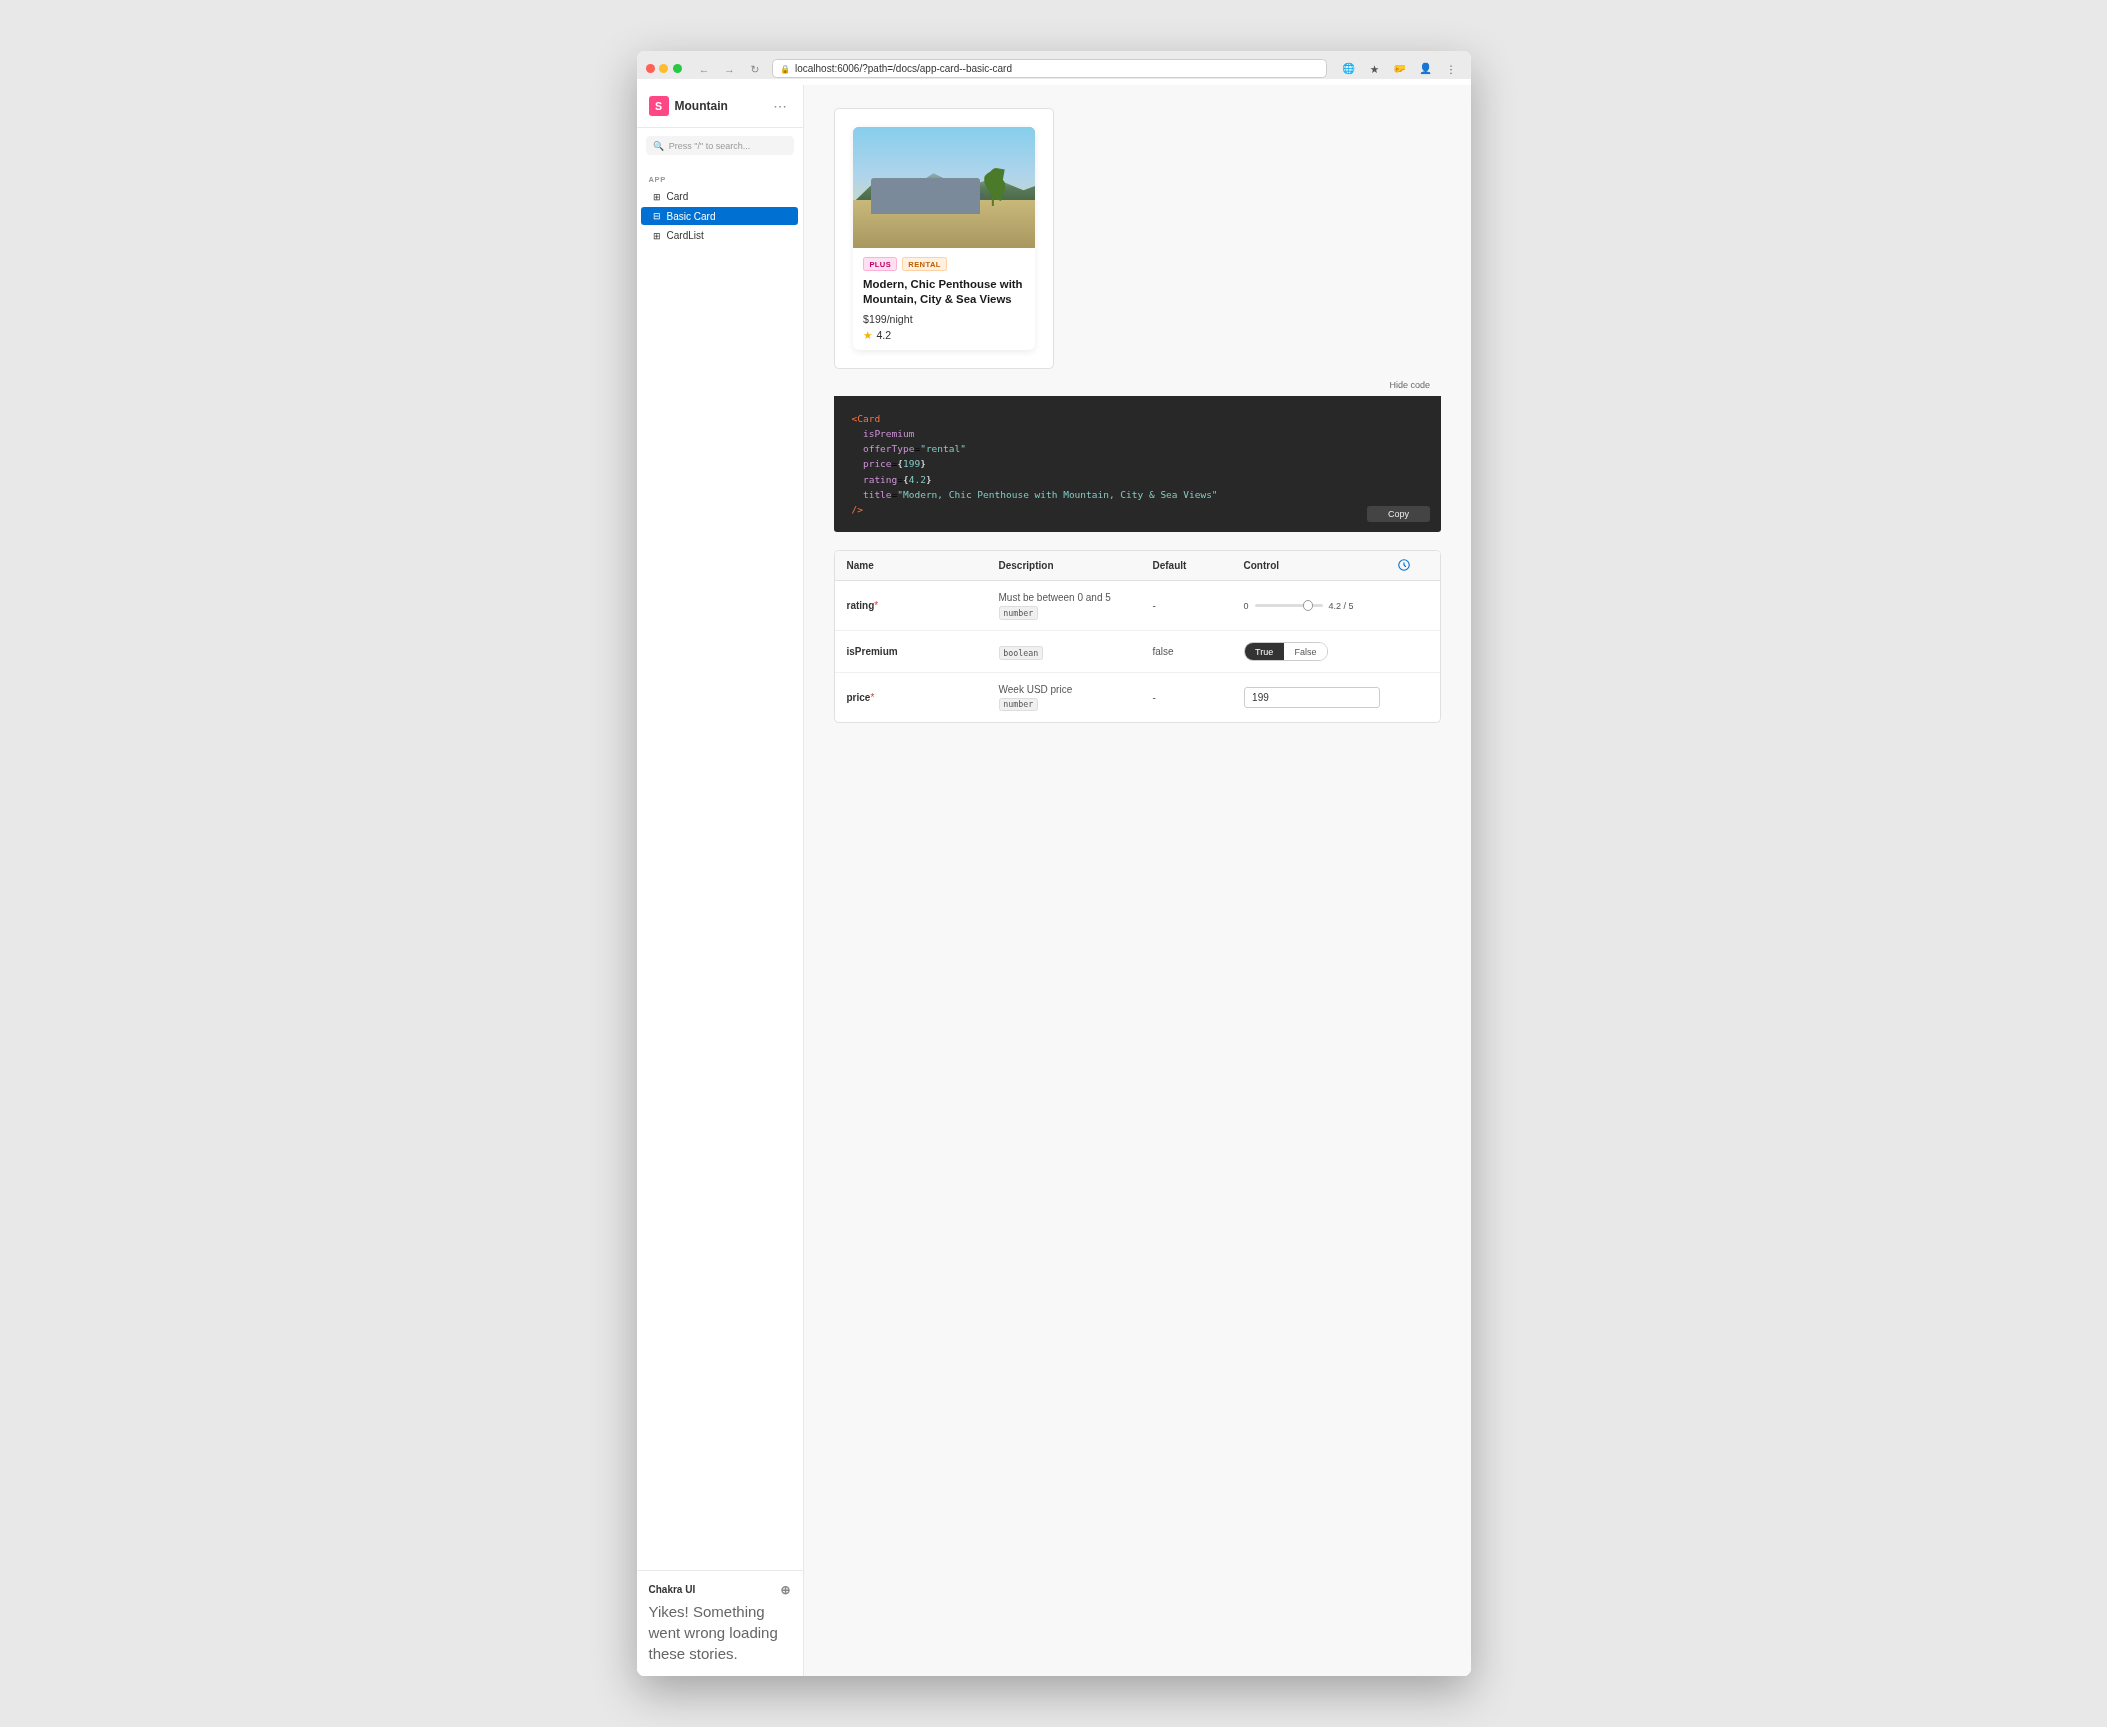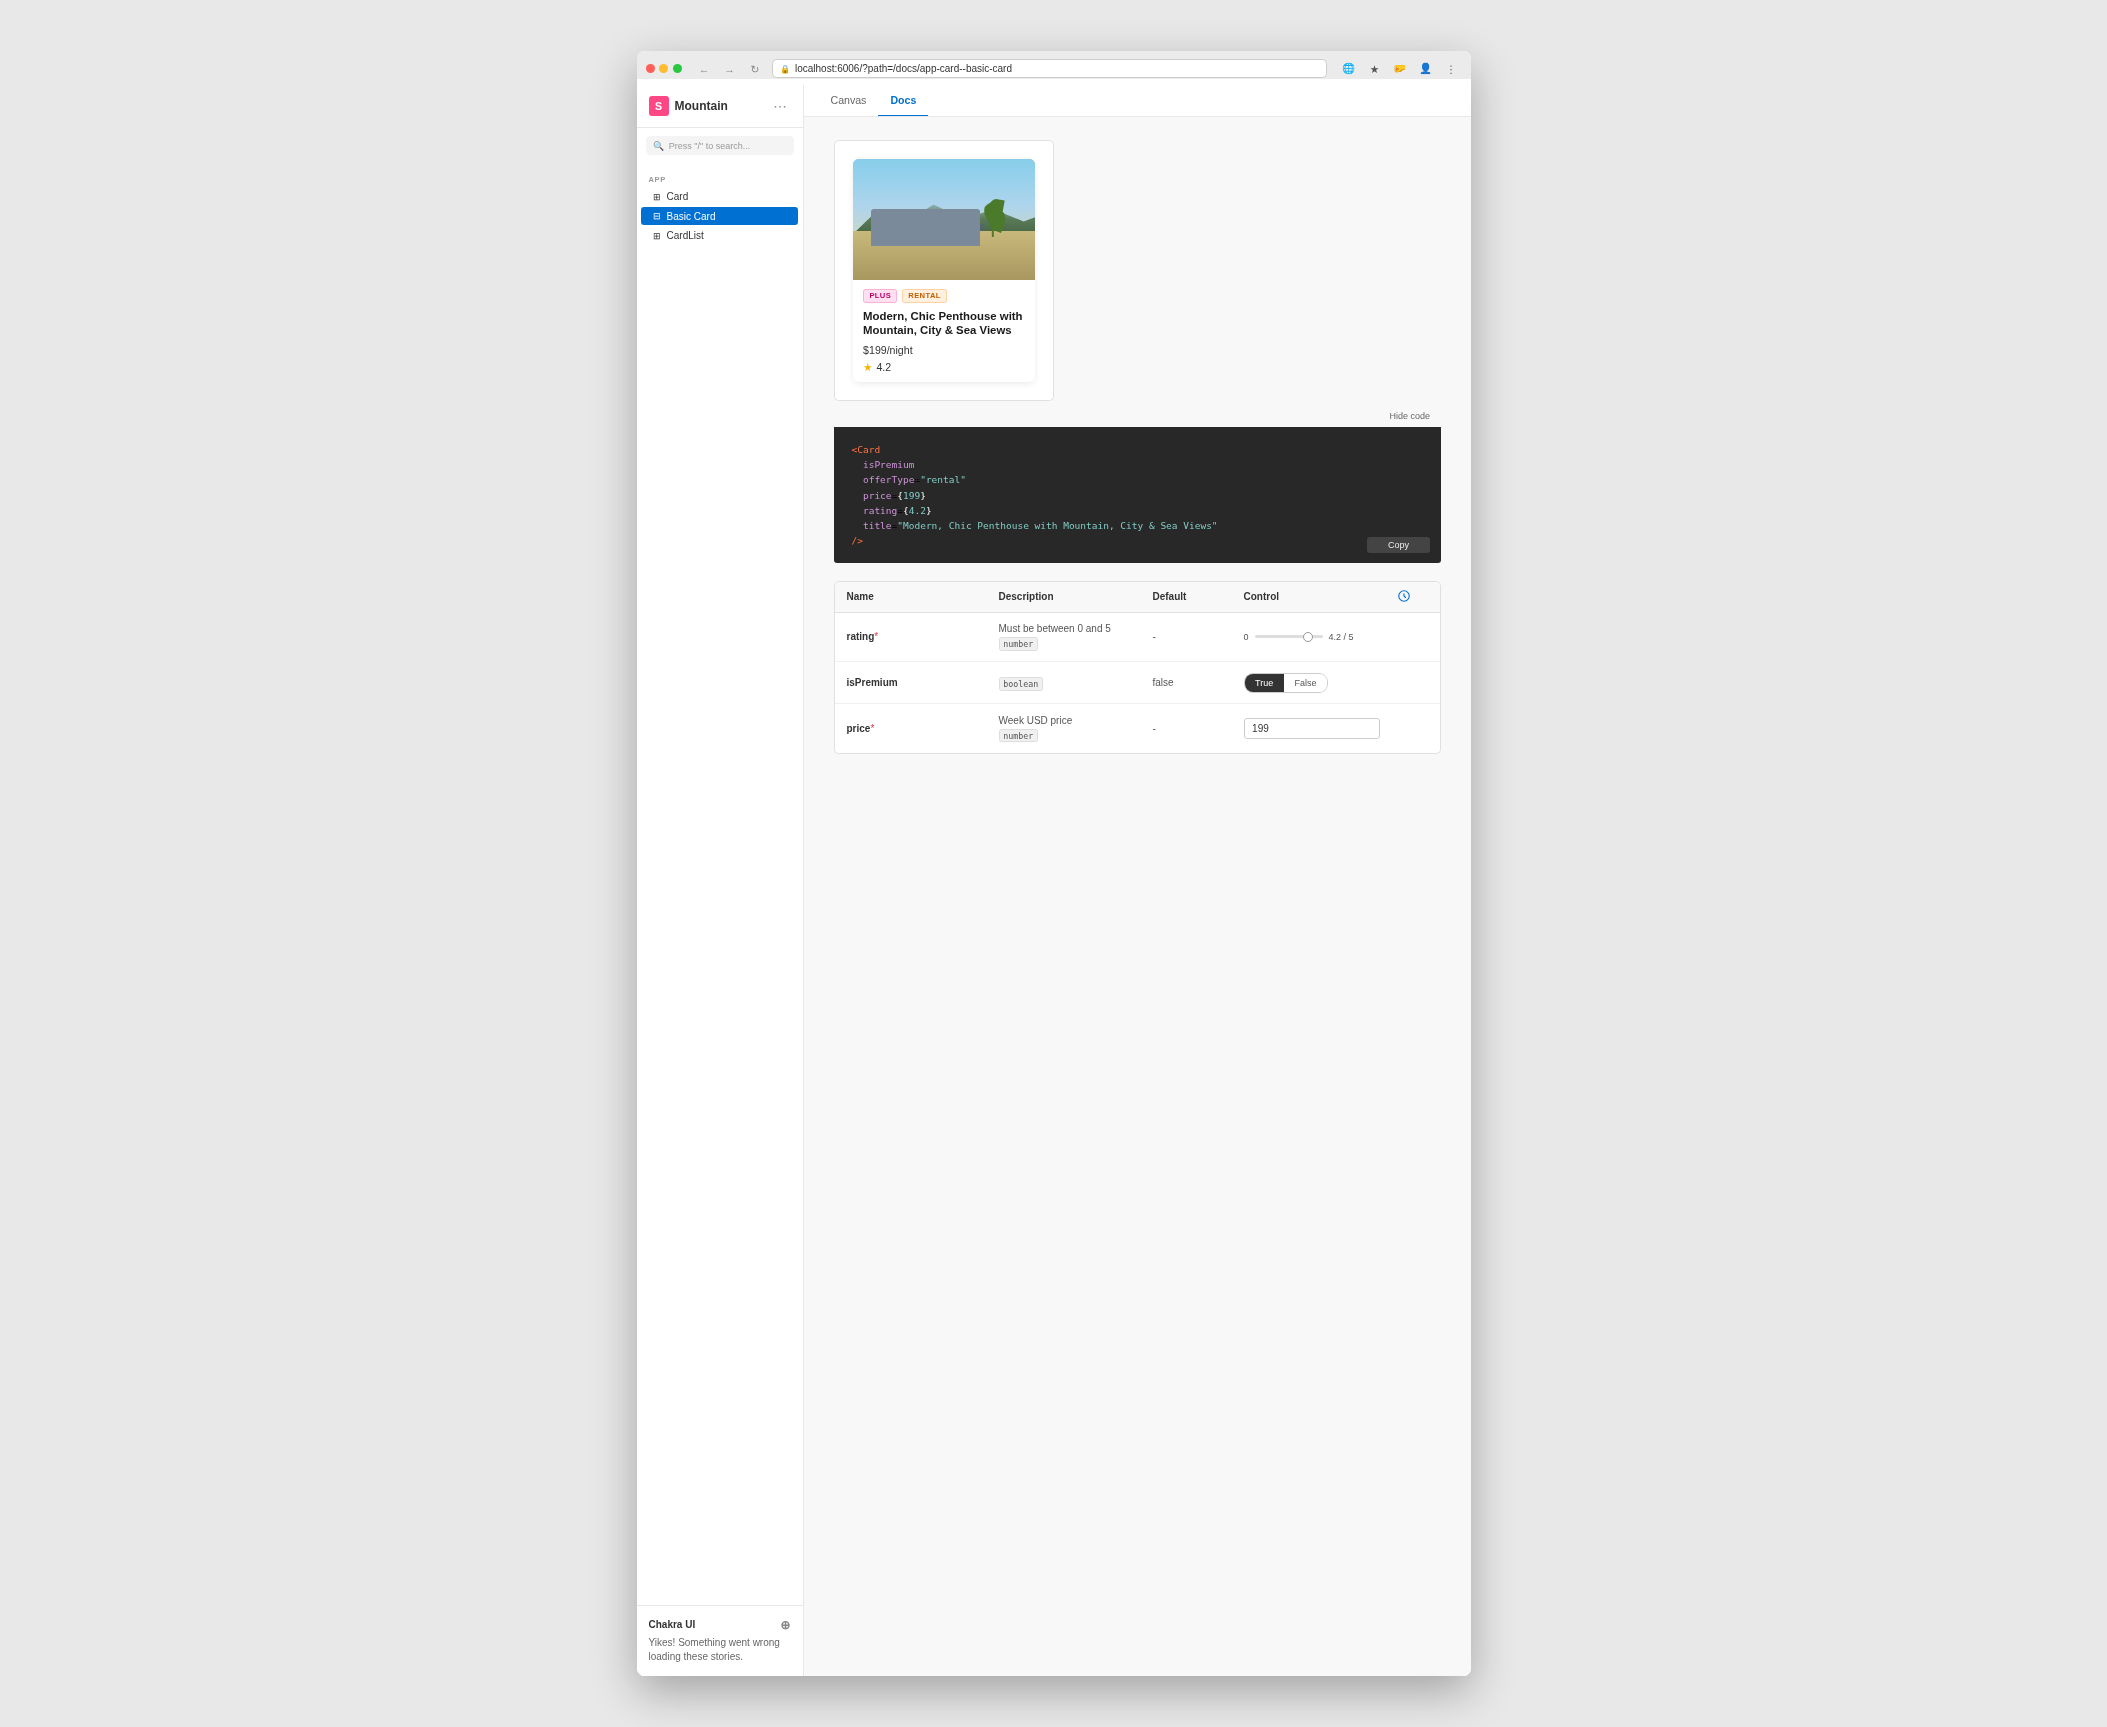--- a/index.html
+++ b/index.html
@@ -255,21 +255,21 @@
     }
     .addon-title {
       font-size: 10px;
       font-weight: 700;
       color: #333;
       display: flex;
       align-items: center;
       justify-content: space-between;
     }
     .addon-error {
-      font-size: 10px;
+      font-size: 15px;
       color: #666;
       margin-top: 4.5px;
       line-height: 1.4;
     }
     
     .main-content {
       flex: 1;
       display: flex;
       flex-direction: column;
       overflow: hidden;
@@ -545,24 +545,20 @@
         <div class="addon-title">
           <span>Chakra UI</span>
           <span style="cursor:pointer; font-size:12px; color:#888;">⊕</span>
         </div>
         <div class="addon-error">Yikes! Something went wrong loading these stories.</div>
       </div>
     </div>
 
     <div class="main-content">
 
-      <div class="main-tabs">
-        <div class="main-tab">Canvas</div>
-        <div class="main-tab active">Docs</div>
-      </div>
 
       <div class="docs-content">
 
         
         <div class="story-preview-container">
           <div class="property-card">
 
             <div class="card-image-area">
               <div class="room-window-frame"></div>
               <div class="room-mountain"></div>

